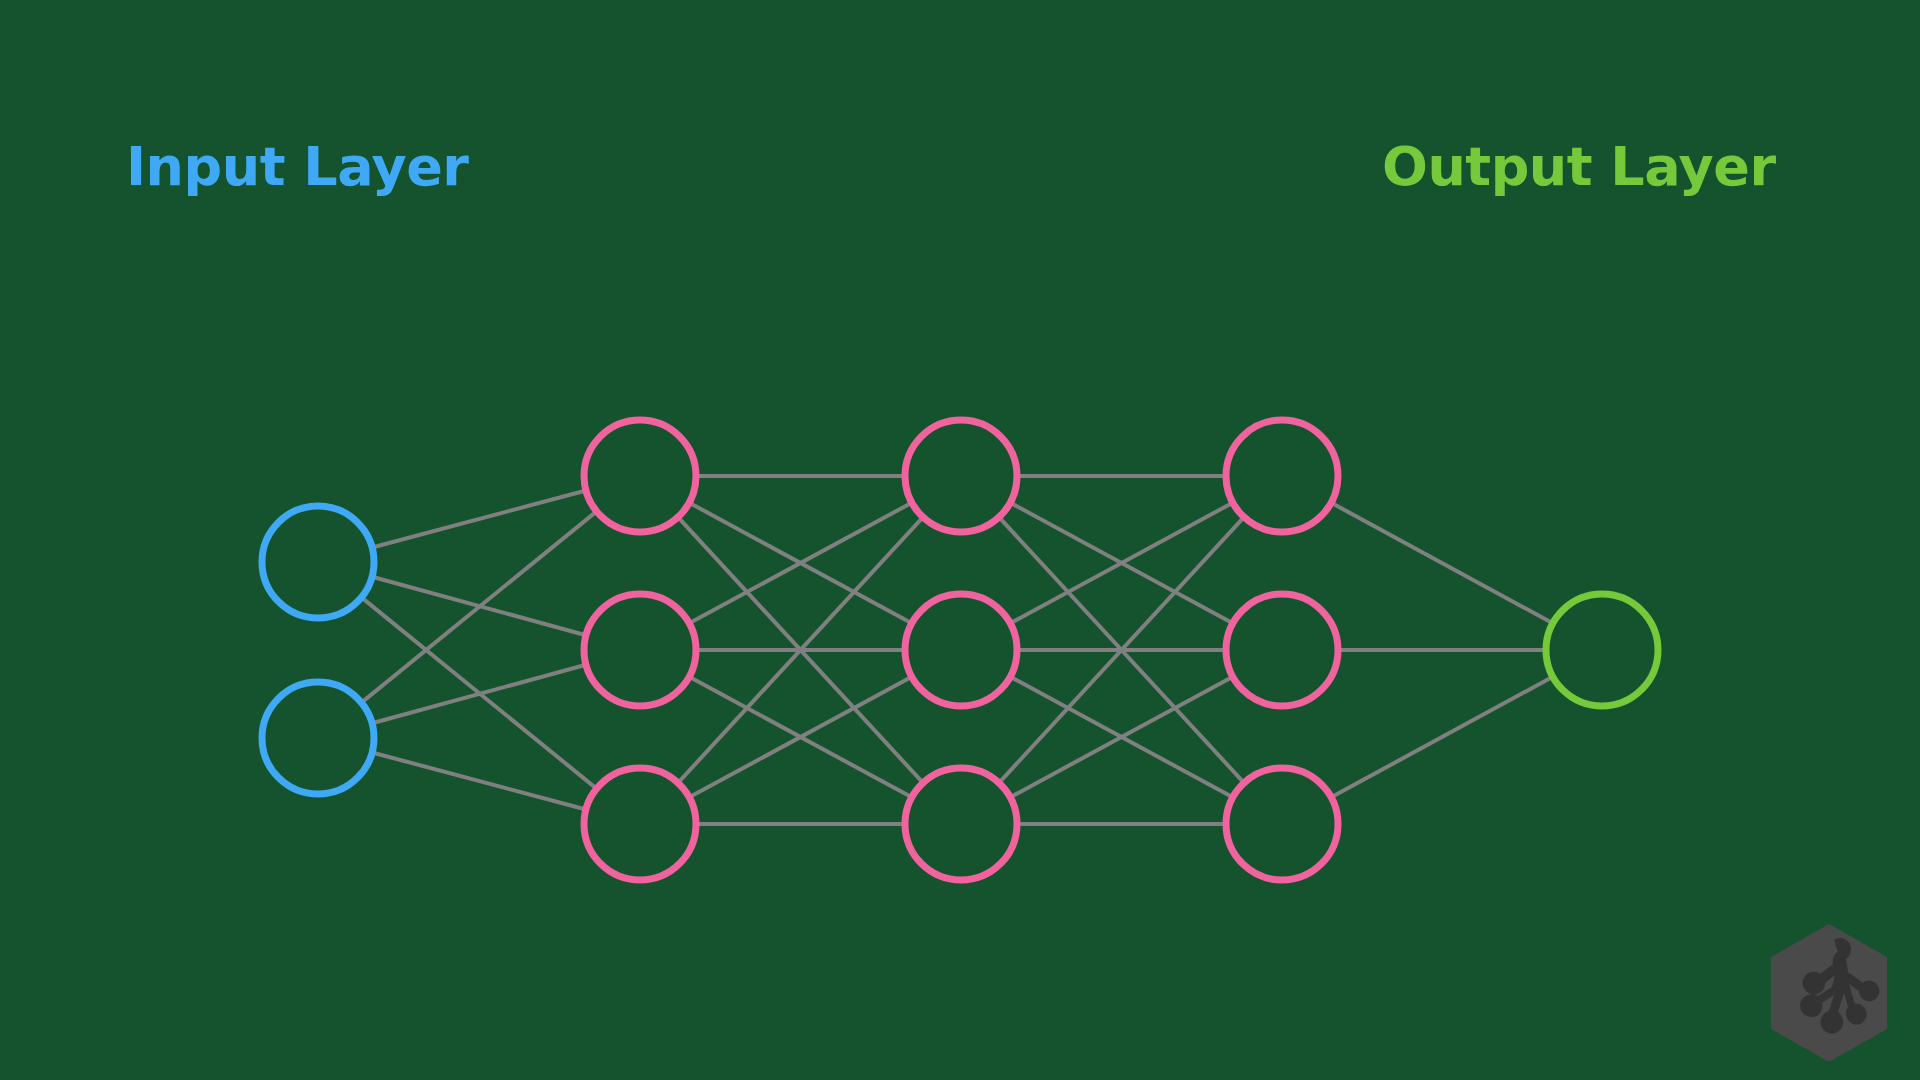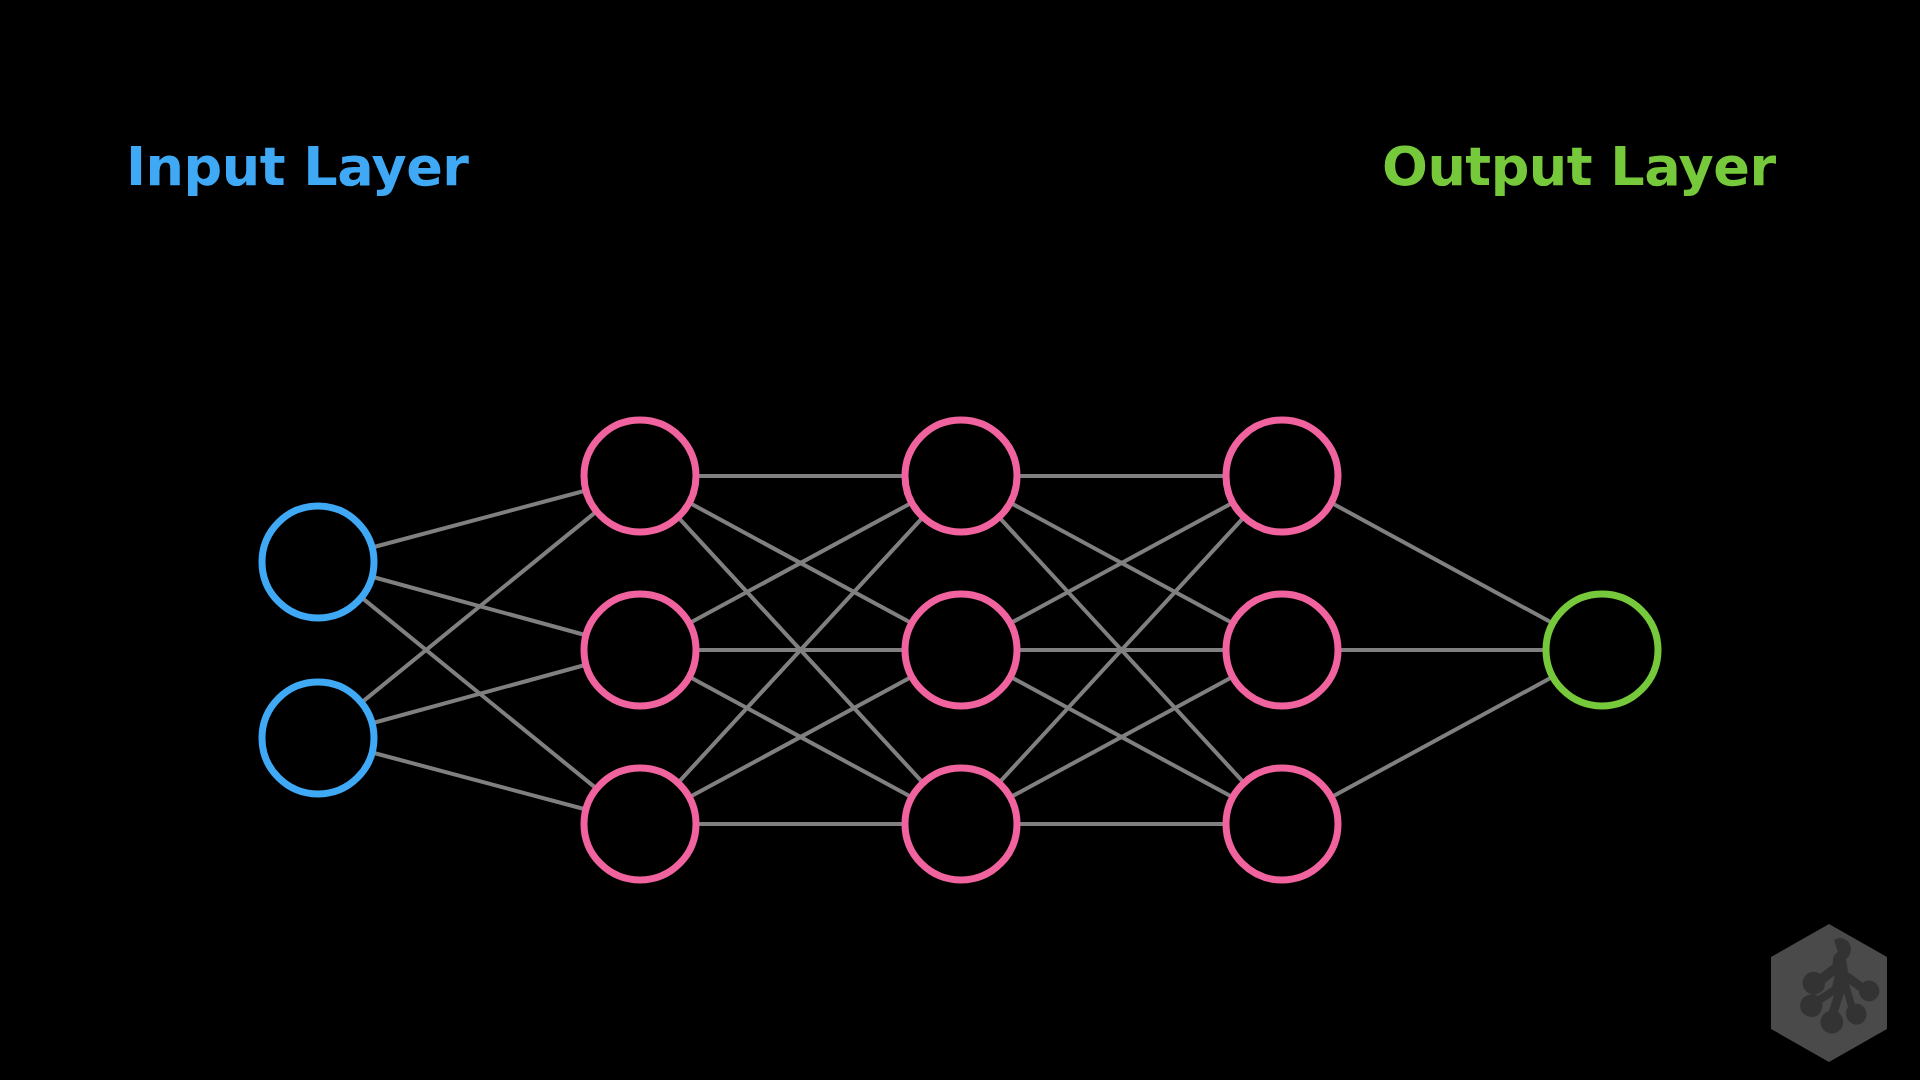--- a/index.html
+++ b/index.html
@@ -48,21 +48,21 @@
     right: 26px;
     bottom: 16px;
     width: 130px;
     height: 142px;
     opacity: 1;
   }
 </style>
 </head>
 <body style="background: rgb(51, 51, 51);">
 
-<div id="stage" style="background: #000000;">
+<div id="stage" style="background: #14532d;">
 
   <svg class="net" id="net-svg" viewBox="0 0 1920 1080">
     <g id="edges-group">
         <line x1="372.1035750307936" y1="547.5499768551297" x2="585.8964249692065" y2="490.45002314487033" stroke="#808080" stroke-width="4" stroke-linecap="round"></line>
         <line x1="372.0190237171923" y1="576.7629630034563" x2="585.9809762828078" y2="635.2370369965437" stroke="#808080" stroke-width="4" stroke-linecap="round"></line>
         <line x1="361.4376153124063" y1="597.3436497262437" x2="596.5623846875936" y2="788.6563502737563" stroke="#808080" stroke-width="4" stroke-linecap="round"></line>
         <line x1="361.4376153124063" y1="702.6563502737563" x2="596.5623846875936" y2="511.34364972624365" stroke="#808080" stroke-width="4" stroke-linecap="round"></line>
         <line x1="372.0190237171923" y1="723.2370369965437" x2="585.9809762828078" y2="664.7629630034563" stroke="#808080" stroke-width="4" stroke-linecap="round"></line>
         <line x1="372.1035750307936" y1="752.4500231448703" x2="585.8964249692065" y2="809.5499768551297" stroke="#808080" stroke-width="4" stroke-linecap="round"></line>
         <line x1="696" y1="476" x2="905" y2="476" stroke="#808080" stroke-width="4" stroke-linecap="round"></line>

